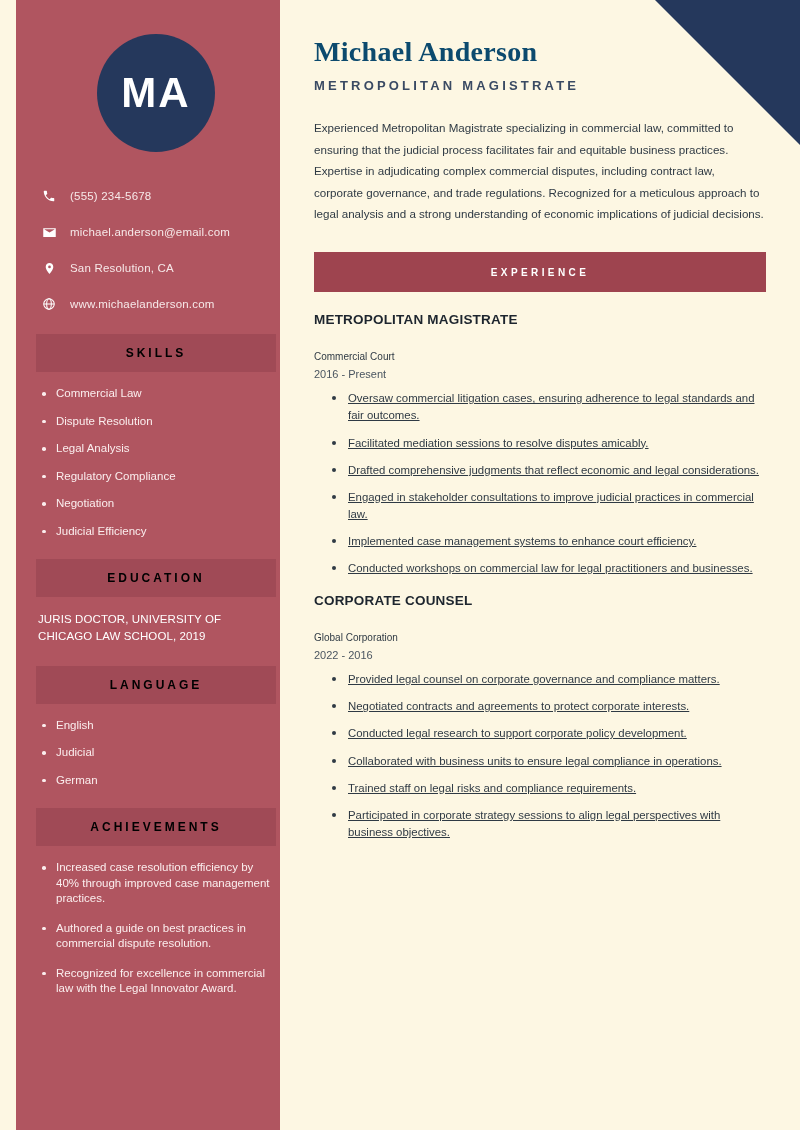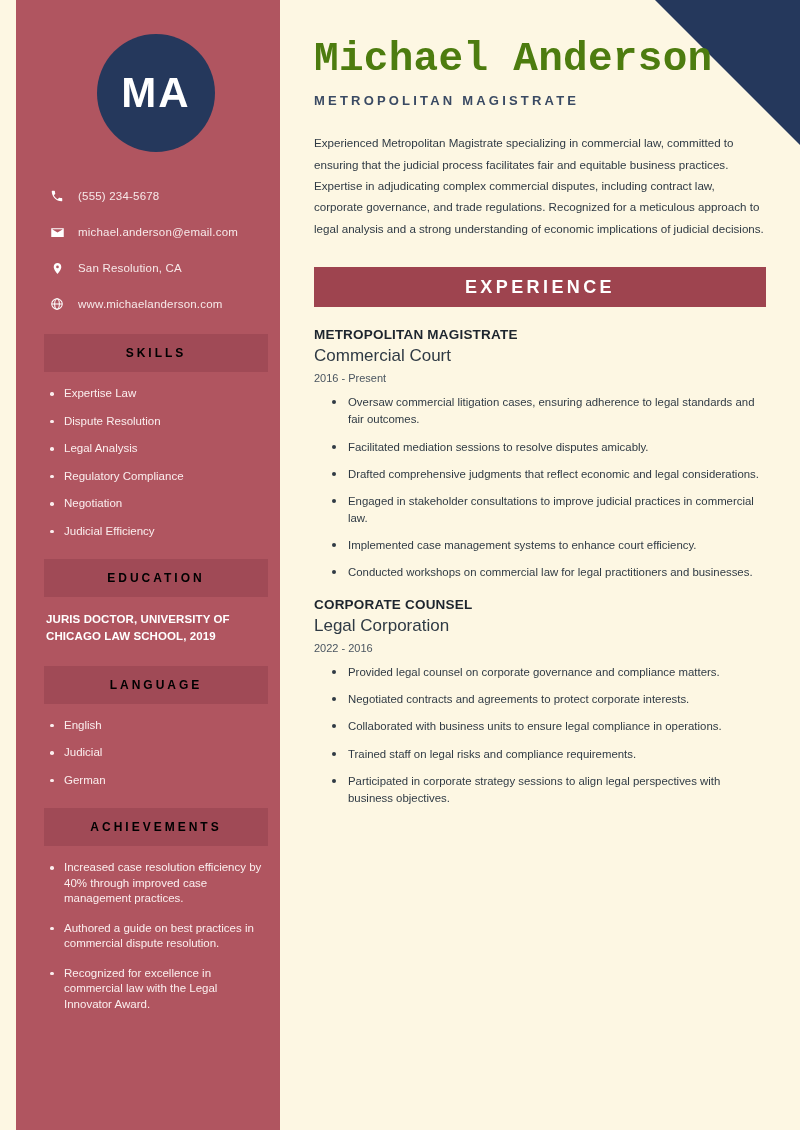--- a/index.html
+++ b/index.html
@@ -18,21 +18,21 @@
   }
 
   
   .sidebar {
     position: absolute;
     left: 16px; top: 0;
     width: 280px; height: 1130px;
     background: #b05560;
     color: #ffffff;
   }
-  .sidebar-inner { padding: 0 28px; }
+  .sidebar-inner { padding: 0 20px; }
 
   .avatar {
     width: 118px; height: 118px;
     border-radius: 50%;
     background: #25385c;
     margin: 34px auto 0 auto;
     display: flex;
     align-items: center;
     justify-content: center;
   }
@@ -94,21 +94,21 @@
     content: "";
     position: absolute;
     left: 2px; top: 6px;
     width: 3.5px; height: 3.5px;
     border-radius: 50%;
     background: #fbeeee;
   }
 
   .edu-text {
     font-size: 11.5px;
-    font-weight: bold;
+    font-weight: normal;
     line-height: 1.5;
     color: #ffffff;
     padding: 0 2px;
     letter-spacing: .1px;
   }
 
   .achieve-list li { margin-bottom: 14px; }
 
   
   .main {
@@ -120,23 +120,23 @@
   .corner {
     position: absolute;
     top: 0; right: 0;
     width: 0; height: 0;
     border-top: 145px solid #25385c;
     border-left: 145px solid transparent;
   }
   .main-inner { position: relative; padding: 36px 34px 0 34px; }
 
   .name {
-    font-family: Liberation Mono, monospace;
-    font-size: 41px;
-    color: #4d7c0f;
+    font-family: Liberation Serif, serif;
+    font-size: 28px;
+    color: #0c4a6e;
     letter-spacing: .3px;
     line-height: 1.15;
   }
   .role {
     margin-top: 10px;
     font-size: 13px;
     font-weight: bold;
     letter-spacing: 3.2px;
     color: #3a4a63;
   }
@@ -151,55 +151,56 @@
   .exp-band {
     background: #9e444f;
     height: 40px;
     display: flex;
     align-items: center;
     justify-content: center;
     margin-top: 28px;
     margin-bottom: 20px;
   }
   .exp-band span {
-    font-size: 18px;
+    font-size: 10px;
     font-weight: bold;
     letter-spacing: 3.4px;
     color: #ffffff;
   }
 
   .job { margin-bottom: 16px; }
   .job-title {
     font-size: 13.5px;
     font-weight: bold;
     color: #1d252e;
     letter-spacing: .2px;
   }
   .job-company {
-    margin-top: 4px;
-    font-size: 17px;
+    margin-top: 24px;
+    font-size: 10px;
     color: #2f3a44;
   }
   .job-dates {
     margin-top: 6px;
     font-size: 11px;
     color: #4a5560;
   }
   .job-points {
     list-style: none;
     margin-top: 10px;
     padding-left: 18px;
   }
   .job-points li {
     position: relative;
     padding-left: 16px;
     margin-bottom: 10px;
     font-size: 11.4px;
     line-height: 1.5;
     color: #2f3a44;
+    text-decoration: underline;
   }
   .job-points li::before {
     content: "";
     position: absolute;
     left: 0; top: 6px;
     width: 4px; height: 4px;
     border-radius: 50%;
     background: #2f3a44;
   }
 </style>
@@ -254,21 +255,21 @@
           </span>
           <span class="contact-text">www.michaelanderson.com</span>
         </div>
 
       </div>
 
       <div class="section-band">
         <span>SKILLS</span>
       </div>
       <ul class="bullet-list">
-        <li>Expertise Law</li>
+        <li>Commercial Law</li>
         <li>Dispute Resolution</li>
         <li>Legal Analysis</li>
         <li>Regulatory Compliance</li>
         <li>Negotiation</li>
         <li>Judicial Efficiency</li>
       </ul>
 
       <div class="section-band">
         <span>EDUCATION</span>
       </div>
@@ -316,25 +317,26 @@
           <li>Facilitated mediation sessions to resolve disputes amicably.</li>
           <li>Drafted comprehensive judgments that reflect economic and legal considerations.</li>
           <li>Engaged in stakeholder consultations to improve judicial practices in commercial law.</li>
           <li>Implemented case management systems to enhance court efficiency.</li>
           <li>Conducted workshops on commercial law for legal practitioners and businesses.</li>
         </ul>
       </section>
 
       <section class="job">
         <div class="job-title">CORPORATE COUNSEL</div>
-        <div class="job-company">Legal Corporation</div>
+        <div class="job-company">Global Corporation</div>
         <div class="job-dates">2022 - 2016</div>
         <ul class="job-points">
           <li>Provided legal counsel on corporate governance and compliance matters.</li>
           <li>Negotiated contracts and agreements to protect corporate interests.</li>
+          <li>Conducted legal research to support corporate policy development.</li>
           <li>Collaborated with business units to ensure legal compliance in operations.</li>
           <li>Trained staff on legal risks and compliance requirements.</li>
           <li>Participated in corporate strategy sessions to align legal perspectives with business objectives.</li>
         </ul>
       </section>
 
     </div>
   </main>
 
 </div>

